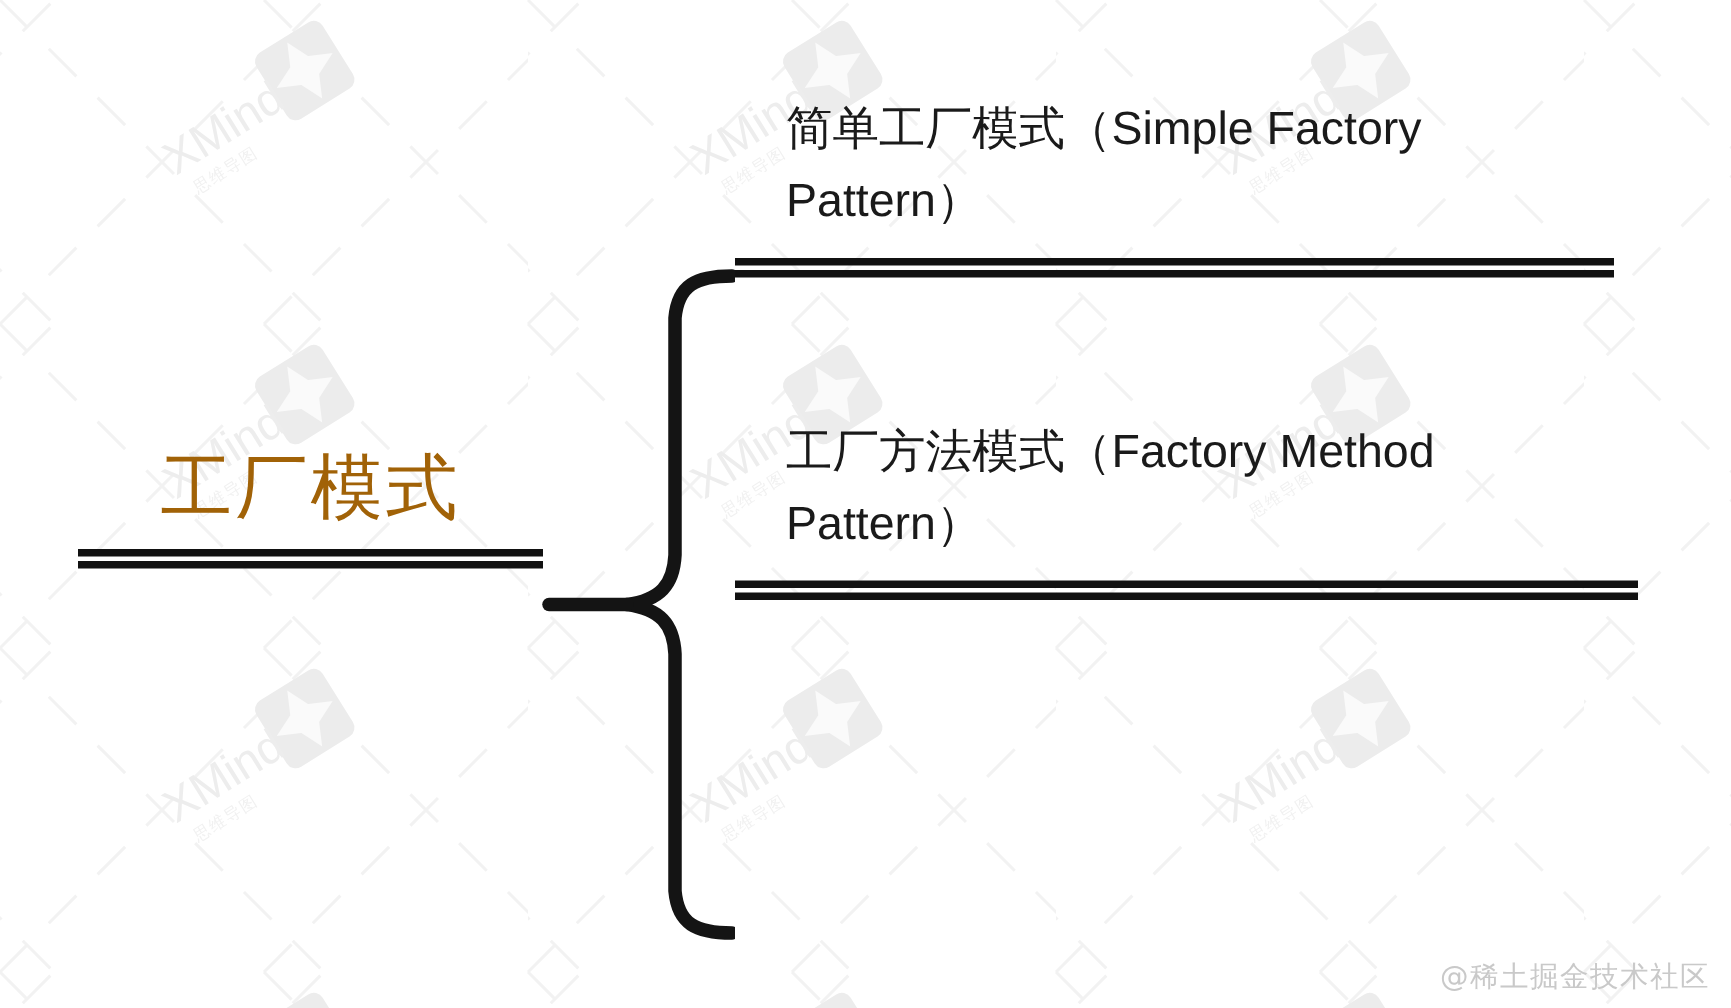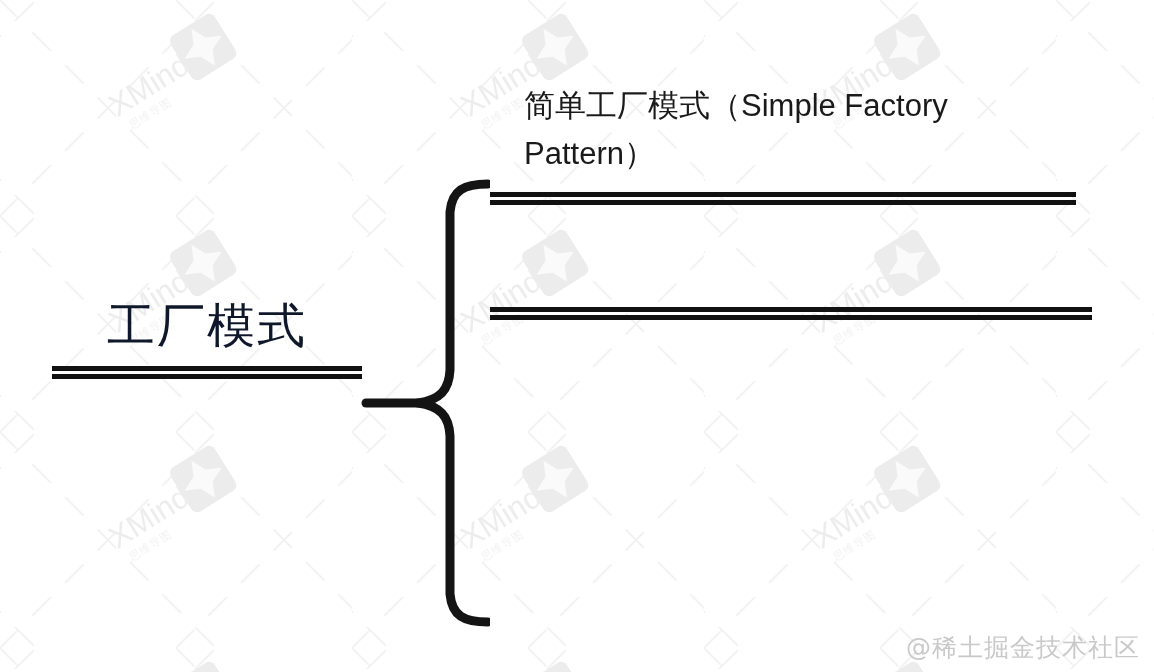--- a/index.html
+++ b/index.html
@@ -28,21 +28,21 @@
   #root-node {
     position: absolute;
     left: 52px;
     top: 296px;
     width: 310px;
     z-index: 3;
   }
   #root-label {
     font-size: 48px;
     line-height: 1.25;
-    color: #0f172a;
+    color: #a16207;
     letter-spacing: 2px;
     text-align: center;
     white-space: nowrap;
     font-weight: 400;
   }
   .dbl-underline {
     position: relative;
     margin-top: 10px;
   }
   .dbl-underline .ln {
@@ -51,21 +51,20 @@
     width: 100%;
   }
   .dbl-underline .gap {
     height: 3px;
   }
 
   
   .branch {
     position: absolute;
     z-index: 3;
-    margin-top: 20px;
   }
   .branch-label {
     font-size: 31px;
     line-height: 48px;
     color: #1a1a1a;
     font-weight: 400;
     letter-spacing: 0px;
     padding-left: 34px;
     padding-bottom: 4px;
   }
@@ -81,21 +80,21 @@
     width: 130px;
     height: 450px;
     z-index: 2;
   }
 
   
   #corner-watermark {
     position: absolute;
     right: 14px;
     bottom: 8px;
-    font-size: 25px;
+    font-size: 19px;
     color: #c9c9c9;
     letter-spacing: 1px;
     z-index: 4;
     font-family: "DejaVu Sans", sans-serif;
     white-space: nowrap;
   }
 </style>
 </head>
 <body>
 
@@ -152,20 +151,21 @@
   <div class="branch" id="branch-0">
     <div class="branch-label">简单工厂模式（Simple Factory Pattern）</div>
     <div class="dbl-underline">
       <div class="ln"></div>
       <div class="gap"></div>
       <div class="ln"></div>
     </div>
   </div>
 
   <div class="branch" id="branch-1">
+    <div class="branch-label">工厂方法模式（Factory Method Pattern）</div>
     <div class="dbl-underline">
       <div class="ln"></div>
       <div class="gap"></div>
       <div class="ln"></div>
     </div>
   </div>
 
 
   <div id="corner-watermark">@稀土掘金技术社区</div>
 

